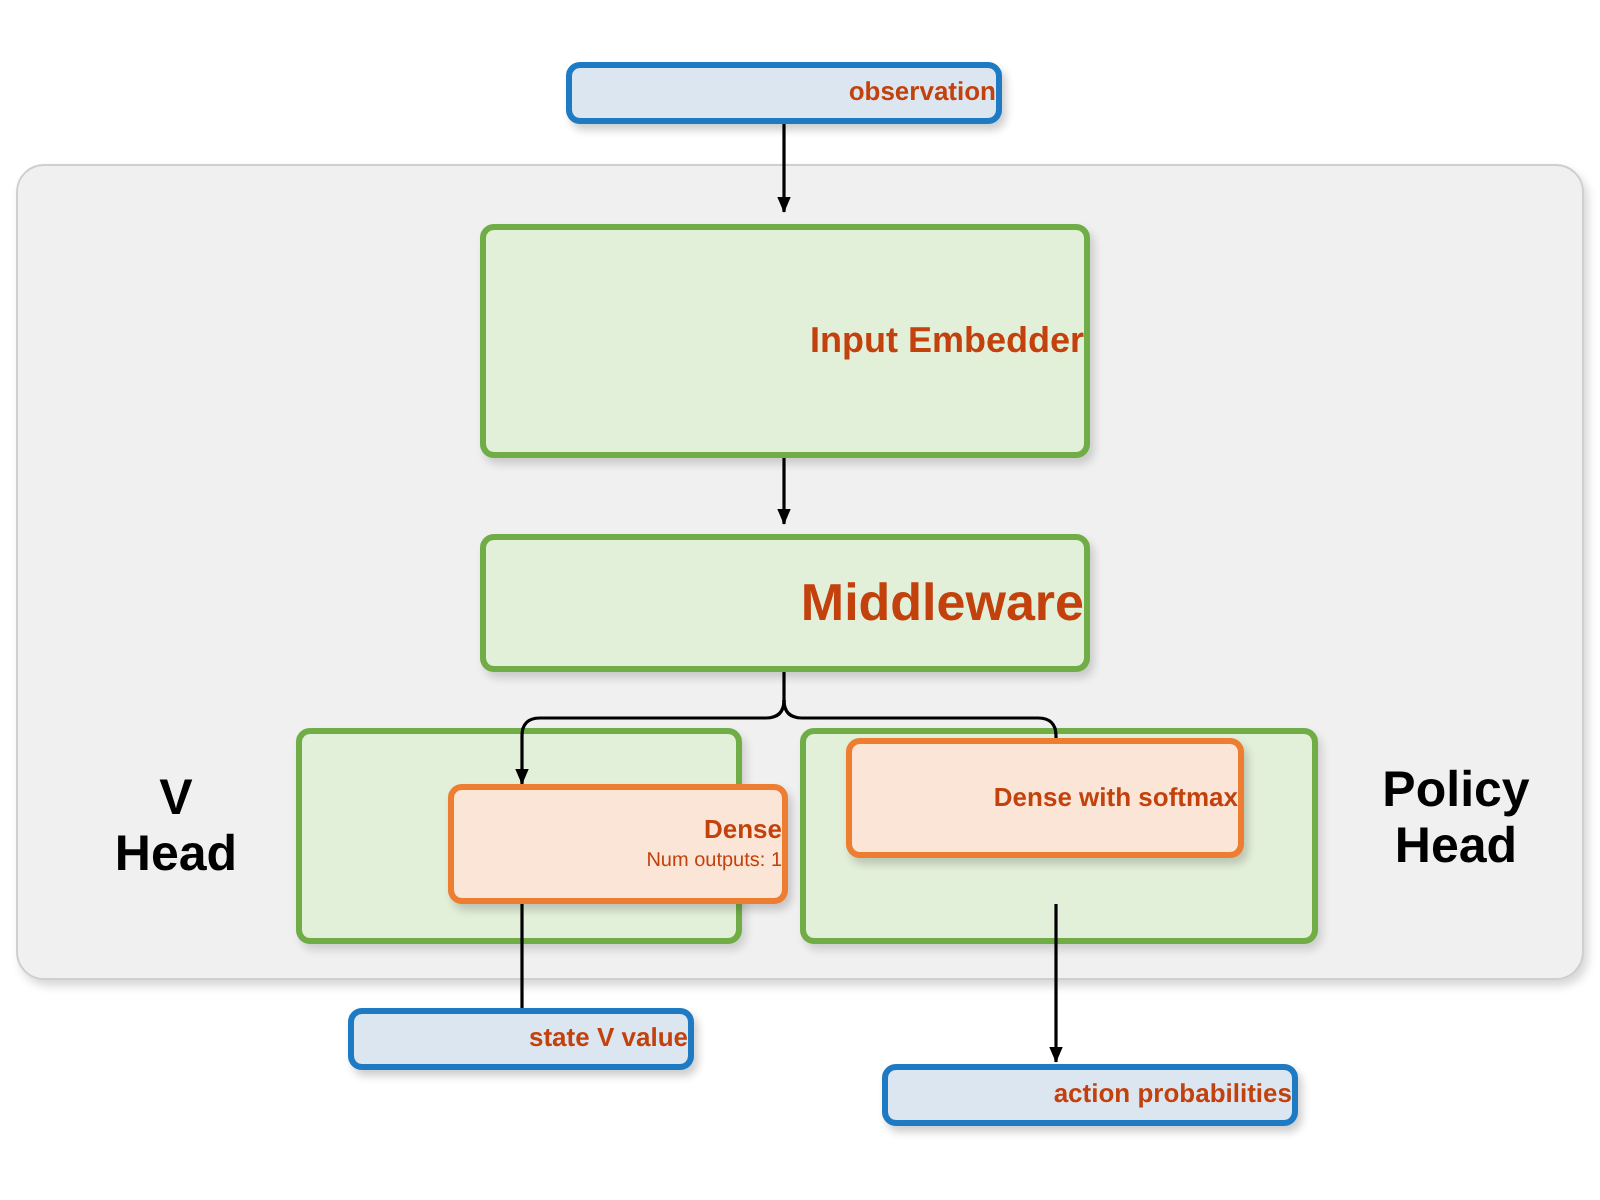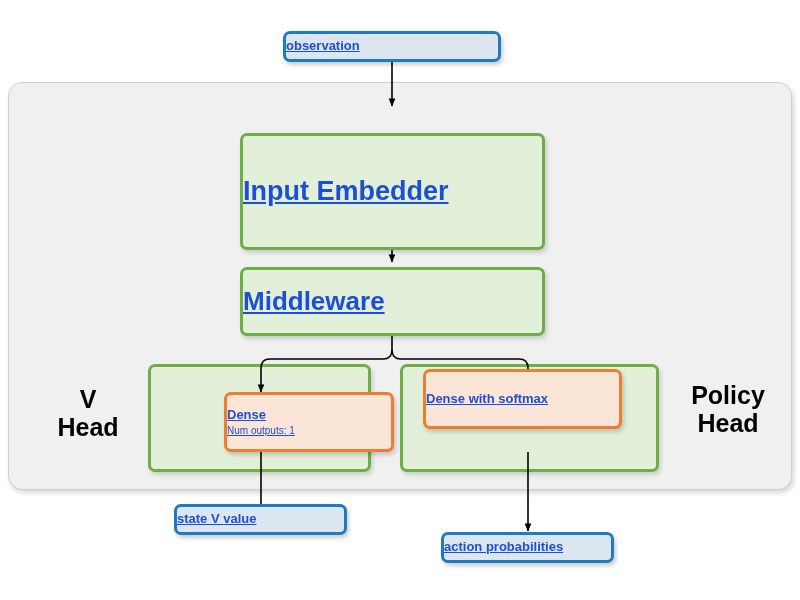--- a/index.html
+++ b/index.html
@@ -17,26 +17,25 @@
     overflow: hidden;
     background: #ffffff;
   }
 
   
   .node {
     position: absolute;
     box-sizing: border-box;
     display: flex;
     flex-direction: column;
-    align-items: flex-start;
+    align-items: flex-end;
     justify-content: center;
     text-align: center;
     line-height: 1.15;
-    color: #1d4ed8;
-    text-decoration: underline;
+    color: #c2410c;
   }
 
   
   .container-grey {
     position: absolute;
     box-sizing: border-box;
     background: #f0f0f0;
     border: 1px solid #cfcfcf;
     border-radius: 14px;
     box-shadow: 2px 3px 5px rgba(0,0,0,0.16);
@@ -95,21 +94,21 @@
   
   #edges {
     position: absolute;
     left: 0;
     top: 0;
     width: 800px;
     height: 600px;
     pointer-events: none;
   }
 
-  .title-lg { font-size: 27px; margin-top: 21px; }
+  .title-lg { font-size: 18px; }
   .title-md { font-size: 26px; }
 </style>
 </head>
 <body>
 
 <div id="stage">
 
   <div class="container-grey" style="left:8px; top:82px; width:784px; height:408px;"></div>
 
   <div class="group-green" style="left:148px; top:364px; width:223px; height:108px;"></div>
@@ -162,17 +161,17 @@
   </div>
 
   <div class="node box-orange" style="left:423px; top:369px; width:199px; height:60px;">
     <span class="line1">Dense with softmax</span>
   </div>
 
   <div class="node box-blue" style="left:174px; top:504px; width:173px; height:31px;">
     <span>state V value</span>
   </div>
 
-  <div class="node box-blue" style="left:441px; top:532px; width:173px; height:31px;">
+  <div class="node box-blue" style="left:441px; top:532px; width:208px; height:31px;">
     <span>action probabilities</span>
   </div>
 
 </div>
 
 </body></html>

